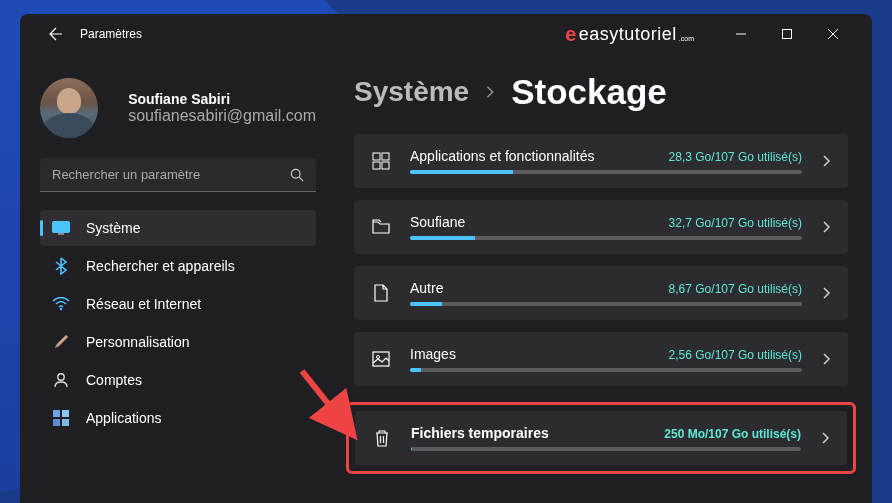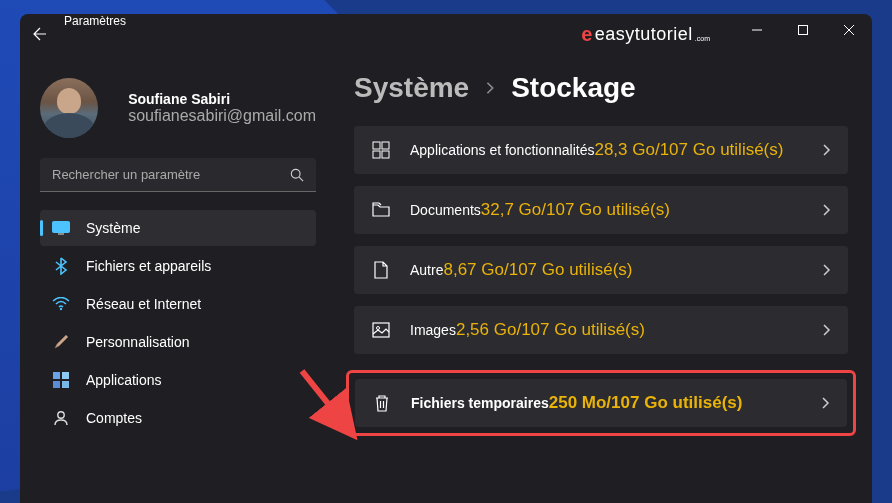--- a/index.html
+++ b/index.html
@@ -1,19 +1,19 @@
 <!DOCTYPE html>
 <html><head>
 <meta charset="utf-8">
 <style>
 * { margin: 0; padding: 0; box-sizing: border-box; font-family: "Segoe UI", -apple-system, sans-serif; }
 body { width: 892px; height: 503px; background: #1a3a8a; position: relative; overflow: hidden; }
 .bg-shape { position: absolute; width: 600px; height: 600px; border-radius: 80px; background: linear-gradient(135deg, #2563eb, #1e40af); transform: rotate(45deg); top: -200px; left: -300px; opacity: 0.6; }
 .window { position: absolute; top: 14px; left: 20px; right: 20px; bottom: 0; background: #1f1f23; border-radius: 8px 8px 0 0; overflow: hidden; display: flex; flex-direction: column; }
-.titlebar { display: flex; height: 40px; padding: 0 0; }
+.titlebar { display: flex; align-items: center; height: 40px; padding: 0 16px; }
 .back-btn { width: 40px; height: 40px; display: flex; align-items: center; justify-content: center; color: #fff; cursor: pointer; }
 .title { color: #fff; font-size: 12px; margin-left: 4px; }
 .logo { margin-left: auto; display: flex; align-items: center; color: #fff; font-size: 18px; font-weight: 300; letter-spacing: 0.5px; margin-right: 24px; }
 .logo-e { color: #ef4444; font-weight: 700; font-size: 20px; margin-right: 2px; }
 .logo-sub { font-size: 7px; margin-left: 2px; margin-top: 8px; letter-spacing: 0; }
 .win-controls { display: flex; }
 .win-btn { width: 46px; height: 32px; display: flex; align-items: center; justify-content: center; color: #fff; cursor: pointer; }
 .content { flex: 1; display: flex; overflow: hidden; }
 .sidebar { width: 310px; padding: 0 14px 0 20px; display: flex; flex-direction: column; }
 .profile { display: flex; align-items: center; gap: 30px; padding: 24px 0 20px; }
@@ -28,28 +28,28 @@
 .search input::placeholder { color: #aaa; }
 .nav { display: flex; flex-direction: column; gap: 2px; }
 .nav-item { display: flex; align-items: center; gap: 16px; padding: 9px 12px; border-radius: 4px; color: #fff; font-size: 14px; cursor: pointer; position: relative; }
 .nav-item.active { background: #2d2d32; }
 .nav-item.active::before { content: ""; position: absolute; left: 0; top: 50%; transform: translateY(-50%); width: 3px; height: 16px; background: #4cc2ff; border-radius: 2px; }
 .nav-icon { width: 18px; height: 18px; display: flex; align-items: center; justify-content: center; }
 .main { flex: 1; padding: 18px 24px 0 24px; overflow-y: auto; }
 .breadcrumb { display: flex; align-items: center; gap: 14px; margin-bottom: 22px; }
 .bc-parent { color: #bbb; font-size: 28px; font-weight: 600; }
 .bc-chevron { color: #888; }
-.bc-current { color: #fff; font-size: 28px; font-weight: 600; }
+.bc-current { color: #fff; font-size: 35px; font-weight: 600; }
 .storage-list { display: flex; flex-direction: column; gap: 12px; }
 .storage-item { background: #2b2b30; border-radius: 4px; padding: 14px 16px; display: flex; align-items: center; gap: 18px; cursor: pointer; }
 .storage-icon { width: 22px; display: flex; align-items: center; justify-content: center; color: #fff; }
-.storage-body { flex: 1; display: flex; flex-direction: row; gap: 0; }
+.storage-body { flex: 1; display: flex; flex-direction: column; gap: 6px; }
 .storage-row { display: flex; justify-content: space-between; align-items: baseline; }
 .storage-label { color: #fff; font-size: 14px; }
-.storage-usage { color: #eab308; font-size: 17px; }
+.storage-usage { color: #5eead4; font-size: 12px; }
 .storage-bar { height: 4px; background: #5a5a5f; border-radius: 2px; overflow: hidden; }
 .storage-fill { height: 100%; background: #4cc2ff; }
 .storage-chevron { color: #ccc; }
 .highlight-box { border: 3px solid #ef4444; border-radius: 6px; padding: 6px; margin: 4px -8px 0; }
 .highlight-box .storage-item { margin: 0; font-weight: bold; }
 .arrow { position: absolute; left: 296px; top: 365px; pointer-events: none; }
 </style>
 </head>
 <body>
 
@@ -112,59 +112,59 @@
               </svg>
             </span>
             <span>Système</span>
           </div>
           <div class="nav-item">
             <span class="nav-icon">
               <svg width="14" height="18" viewBox="0 0 14 18">
                 <path d="M7 1 L12 5 L7 9 L12 13 L7 17 V1 M2 5 L7 9 M2 13 L7 9" stroke="#4cc2ff" stroke-width="1.6" fill="none"></path>
               </svg>
             </span>
-            <span>Fichiers et appareils</span>
+            <span>Rechercher et appareils</span>
           </div>
           <div class="nav-item">
             <span class="nav-icon">
               <svg width="18" height="14" viewBox="0 0 18 14">
                 <path d="M1 4 Q9 -3 17 4 M4 7 Q9 2 14 7 M7 10 Q9 8 11 10" stroke="#4cc2ff" stroke-width="1.6" fill="none"></path>
                 <circle cx="9" cy="12" r="1.2" fill="#4cc2ff"></circle>
               </svg>
             </span>
             <span>Réseau et Internet</span>
           </div>
           <div class="nav-item">
             <span class="nav-icon">
               <svg width="16" height="16" viewBox="0 0 16 16">
                 <path d="M13 1 L15 3 L6 12 L2 14 L4 10 Z" fill="#c9a589" stroke="#8b6f5c" stroke-width="0.5"></path>
               </svg>
             </span>
             <span>Personnalisation</span>
+          </div>
+          <div class="nav-item">
+            <span class="nav-icon">
+              <svg width="16" height="16" viewBox="0 0 16 16">
+                <circle cx="8" cy="5" r="3.2" fill="none" stroke="#ddd" stroke-width="1.4"></circle>
+                <path d="M2 15 Q2 10 8 10 Q14 10 14 15" fill="none" stroke="#ddd" stroke-width="1.4"></path>
+              </svg>
+            </span>
+            <span>Comptes</span>
           </div>
           <div class="nav-item">
             <span class="nav-icon">
               <svg width="16" height="16" viewBox="0 0 16 16">
                 <rect x="0" y="0" width="7" height="7" fill="#6ba3e8"></rect>
                 <rect x="9" y="0" width="7" height="7" fill="#8cc8f0"></rect>
                 <rect x="0" y="9" width="7" height="7" fill="#5a8dd6"></rect>
                 <rect x="9" y="9" width="7" height="7" fill="#7ab8e8"></rect>
               </svg>
             </span>
             <span>Applications</span>
           </div>
-          <div class="nav-item">
-            <span class="nav-icon">
-              <svg width="16" height="16" viewBox="0 0 16 16">
-                <circle cx="8" cy="5" r="3.2" fill="none" stroke="#ddd" stroke-width="1.4"></circle>
-                <path d="M2 15 Q2 10 8 10 Q14 10 14 15" fill="none" stroke="#ddd" stroke-width="1.4"></path>
-              </svg>
-            </span>
-            <span>Comptes</span>
-          </div>
         </div>
     </div>
 
     <div class="main">
       <div class="breadcrumb">
         <span class="bc-parent">Système</span>
         <svg class="bc-chevron" width="14" height="14" viewBox="0 0 16 16">
             <path d="M5 2 L11 8 L5 14" stroke="#888" stroke-width="2" fill="none"></path>
           </svg>
         <span class="bc-current">Stockage</span>
@@ -193,21 +193,21 @@
             </svg>
           </div>
           <div class="storage-item">
     <div class="storage-icon">
               <svg width="18" height="16" viewBox="0 0 18 16">
                 <path d="M1 3 L6 3 L8 5 L17 5 L17 14 L1 14 Z M1 3 L1 1 L7 1 L9 3" stroke="#fff" fill="none" stroke-width="1.2"></path>
               </svg>
             </div>
     <div class="storage-body">
       <div class="storage-row">
-        <span class="storage-label">Documents</span>
+        <span class="storage-label">Soufiane</span>
         <span class="storage-usage">32,7 Go/107 Go utilisé(s)</span>
       </div>
       <div class="storage-bar">
                 <div class="storage-fill" style="width:16.6%"></div>
               </div>
     </div>
     <svg class="storage-chevron" width="12" height="12" viewBox="0 0 12 12">
               <path d="M4 1 L9 6 L4 11" stroke="#ccc" stroke-width="1.5" fill="none"></path>
             </svg>
           </div>

